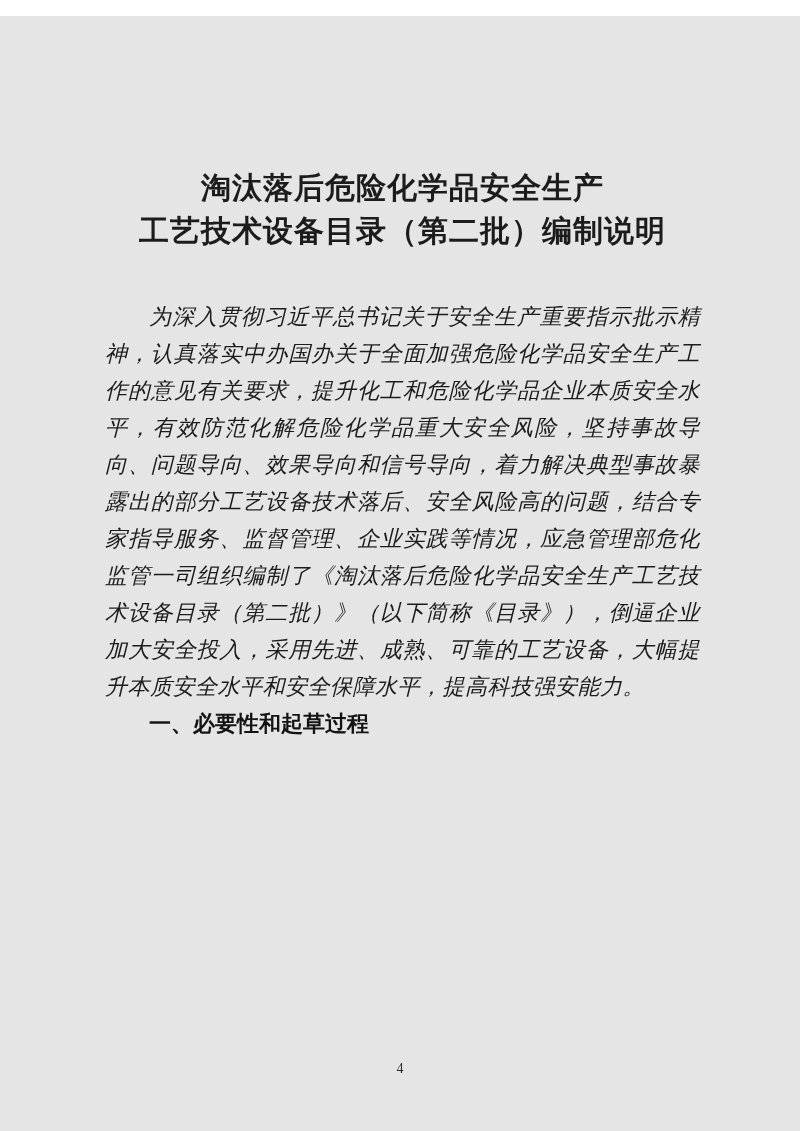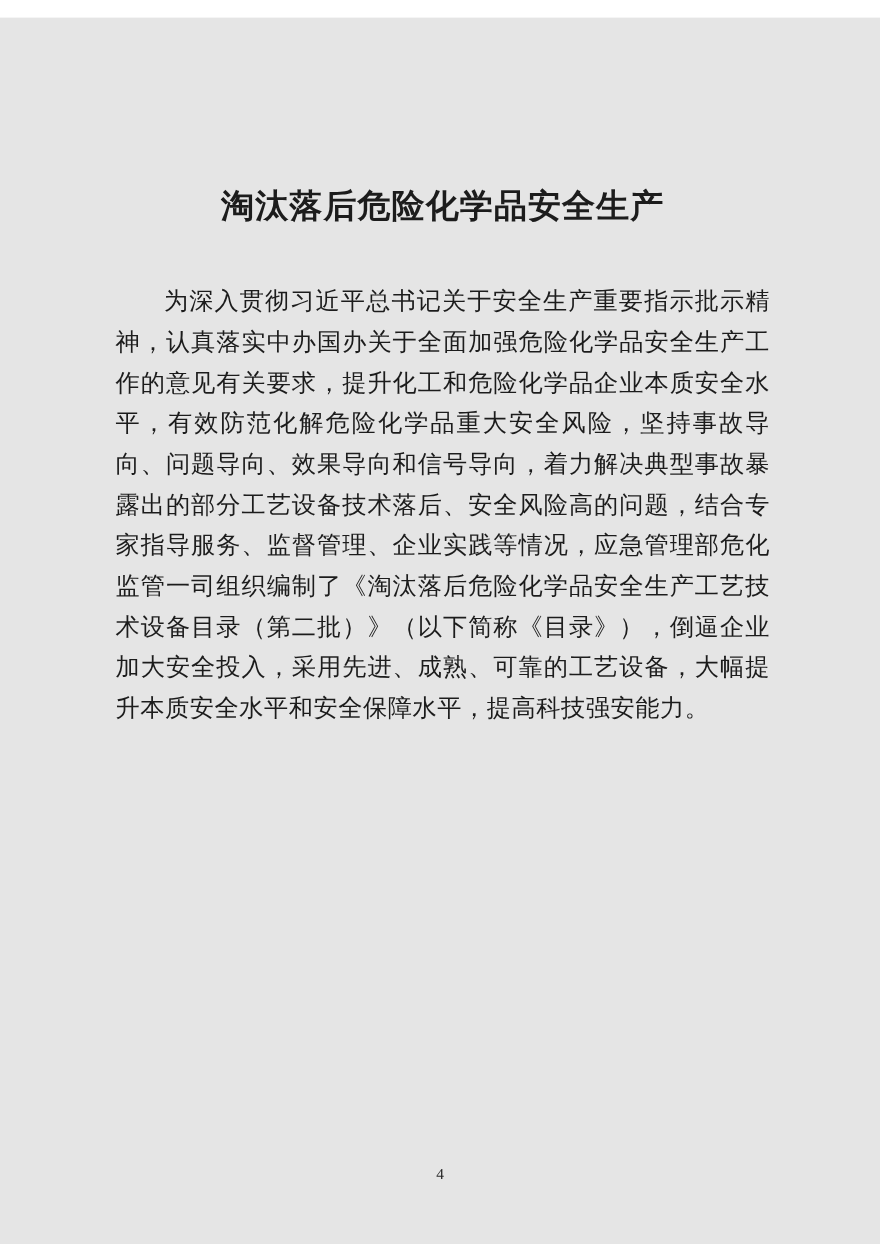--- a/index.html
+++ b/index.html
@@ -36,20 +36,21 @@
   }
   .para {
     margin: 0;
     font-size: 22px;
     line-height: 37px;
     text-align: justify;
     text-justify: inter-character;
     text-indent: 2em;
     word-break: break-all;
     letter-spacing: 0.5px;
+    font-style: italic;
   }
   .section-heading {
     margin: 0;
     font-size: 22px;
     line-height: 38px;
     font-weight: bold;
     text-indent: 2em;
     font-family: "Liberation Sans", sans-serif;
     color: #141414;
   }
@@ -66,22 +67,24 @@
   }
 </style>
 </head>
 <body>
 
 <div class="page">
   <div class="content">
 
     <h1 class="doc-title">
       <span class="title-line">淘汰落后危险化学品安全生产</span>
+      <span class="title-line">工艺技术设备目录（第二批）编制说明</span>
     </h1>
 
     <p class="para">为深入贯彻习近平总书记关于安全生产重要指示批示精神，认真落实中办国办关于全面加强危险化学品安全生产工作的意见有关要求，提升化工和危险化学品企业本质安全水平，有效防范化解危险化学品重大安全风险，坚持事故导向、问题导向、效果导向和信号导向，着力解决典型事故暴露出的部分工艺设备技术落后、安全风险高的问题，结合专家指导服务、监督管理、企业实践等情况，应急管理部危化监管一司组织编制了《淘汰落后危险化学品安全生产工艺技术设备目录（第二批）》（以下简称《目录》），倒逼企业加大安全投入，采用先进、成熟、可靠的工艺设备，大幅提升本质安全水平和安全保障水平，提高科技强安能力。</p>
 
+    <h2 class="section-heading">一、必要性和起草过程</h2>
 
 
   </div>
 
   <div class="page-number">4</div>
 </div>
 
 </body></html>

